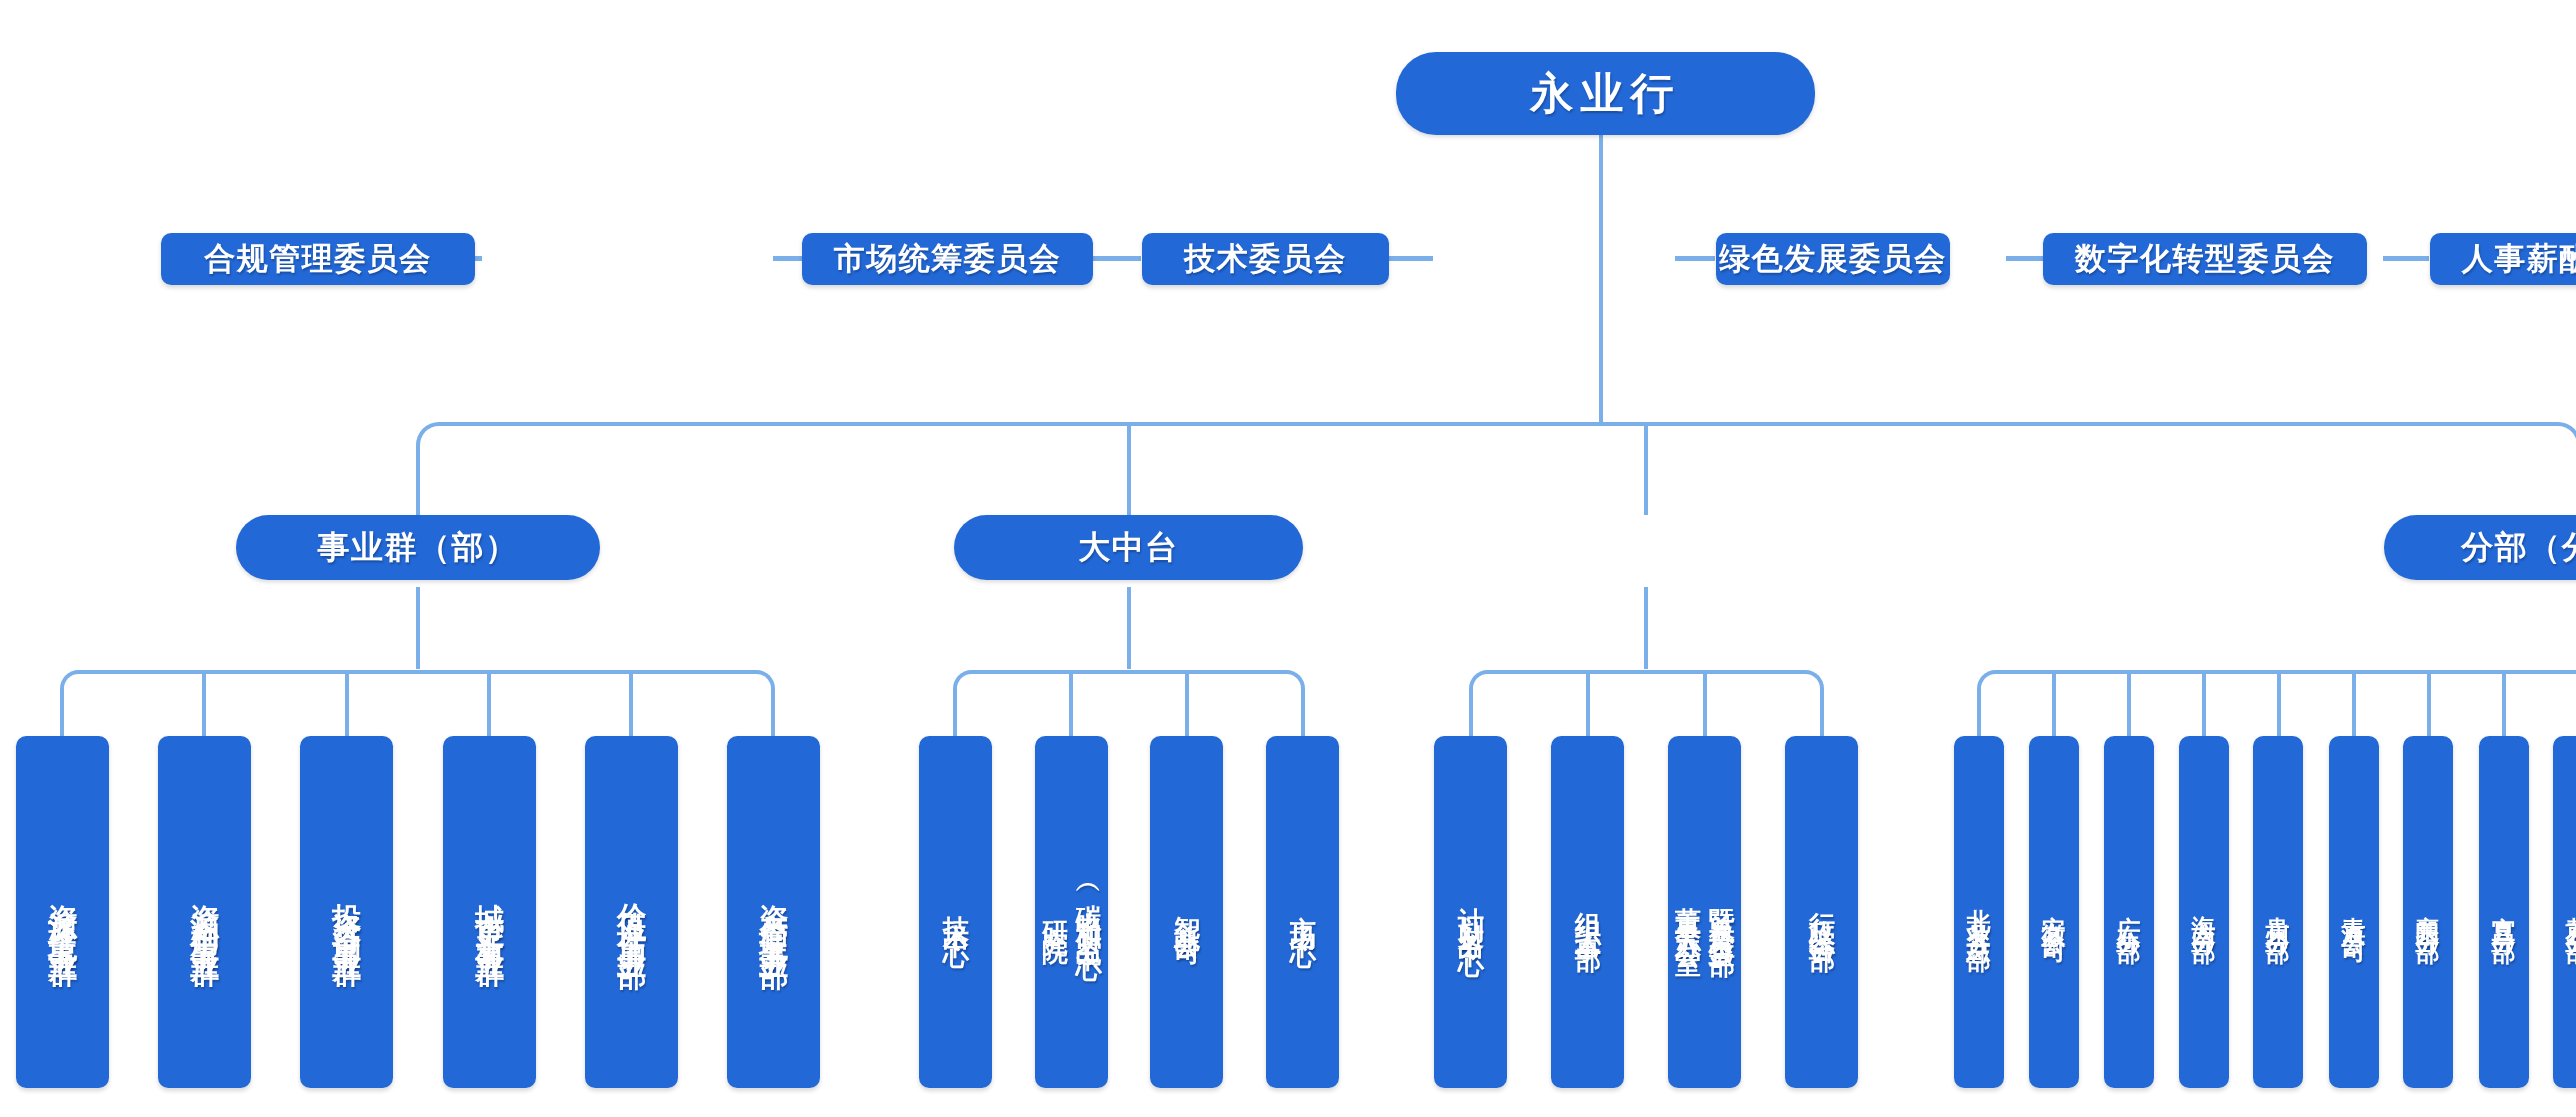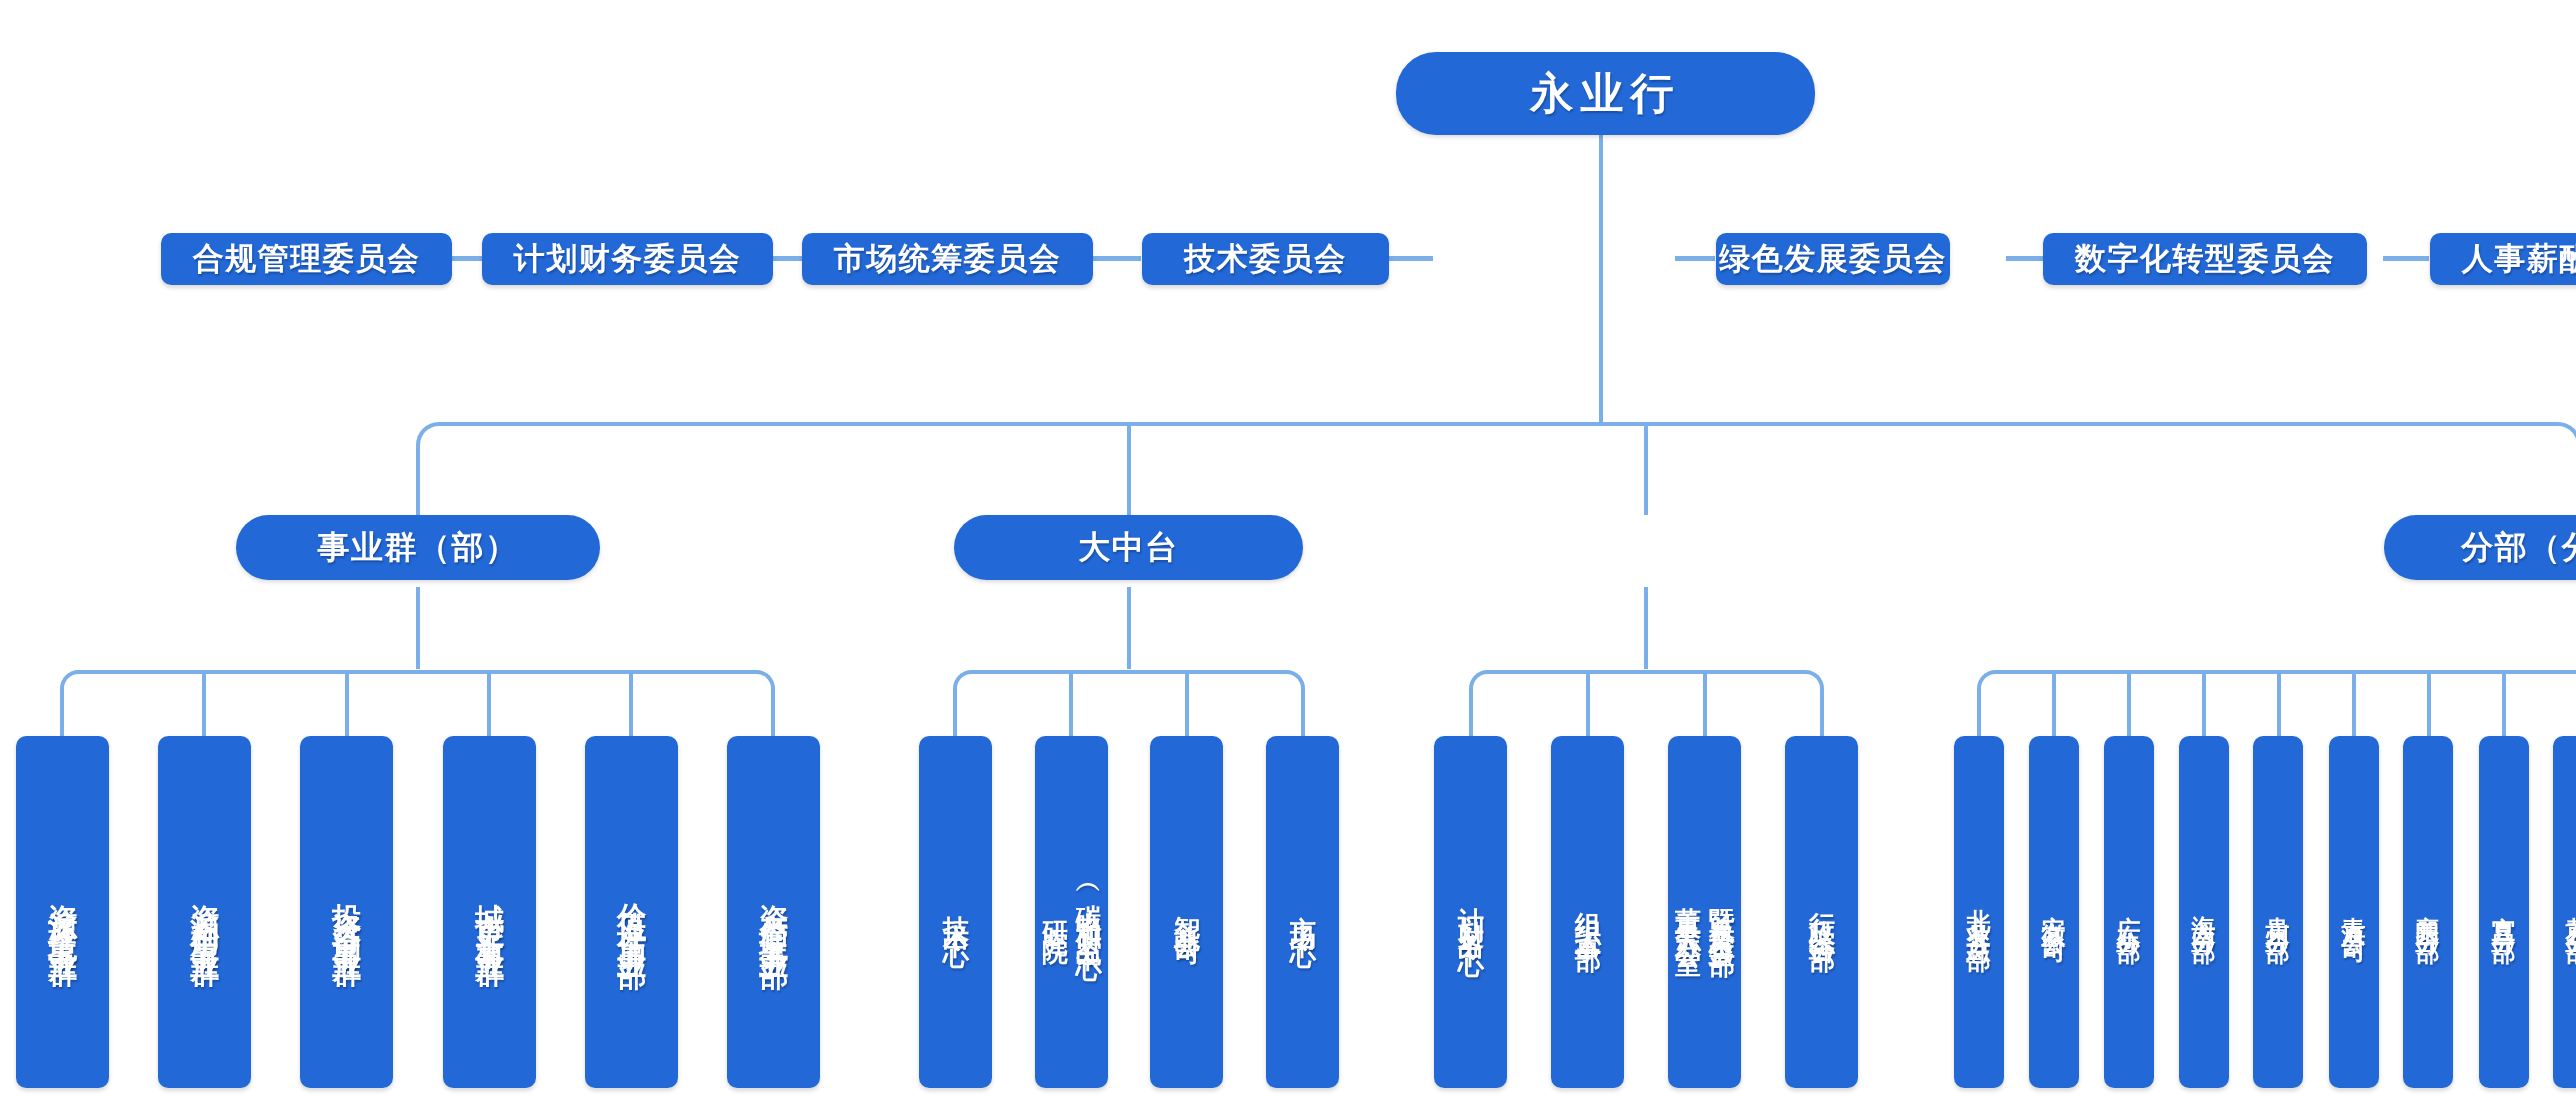--- a/index.html
+++ b/index.html
@@ -104,22 +104,21 @@
   <div class="vline" style="left:2052px;top:670px;height:66px;"></div>
   <div class="vline" style="left:2127px;top:670px;height:66px;"></div>
   <div class="vline" style="left:2202px;top:670px;height:66px;"></div>
   <div class="vline" style="left:2277px;top:670px;height:66px;"></div>
   <div class="vline" style="left:2352px;top:670px;height:66px;"></div>
   <div class="vline" style="left:2427px;top:670px;height:66px;"></div>
   <div class="vline" style="left:2502px;top:670px;height:66px;"></div>
 
   <div class="node root">永业行</div>
 
-  <div class="node committee" style="left:161px;width:291px;">合规管理委员会</div>
-  <div class="node committee" style="left:482px;width:291px;">计划财务委员会</div>
+  <div class="node committee" style="left:161px;width:314px;">合规管理委员会</div>
   <div class="node committee" style="left:802px;width:291px;">市场统筹委员会</div>
   <div class="node committee" style="left:1142px;width:247px;text-align:right;">技术委员会</div>
   <div class="node committee" style="left:1716px;width:234px;">绿色发展委员会</div>
   <div class="node committee" style="left:2043px;width:324px;">数字化转型委员会</div>
   <div class="node committee" style="left:2430px;width:291px;">人事薪酬委员会</div>
 
   <div class="node pill" style="left:236px;width:364px;">事业群（部）</div>
   <div class="node pill" style="left:954px;width:349px;text-align:center;">大中台</div>
   <div class="node pill" style="left:2384px;width:389px;">分部（分公司）</div>
 

